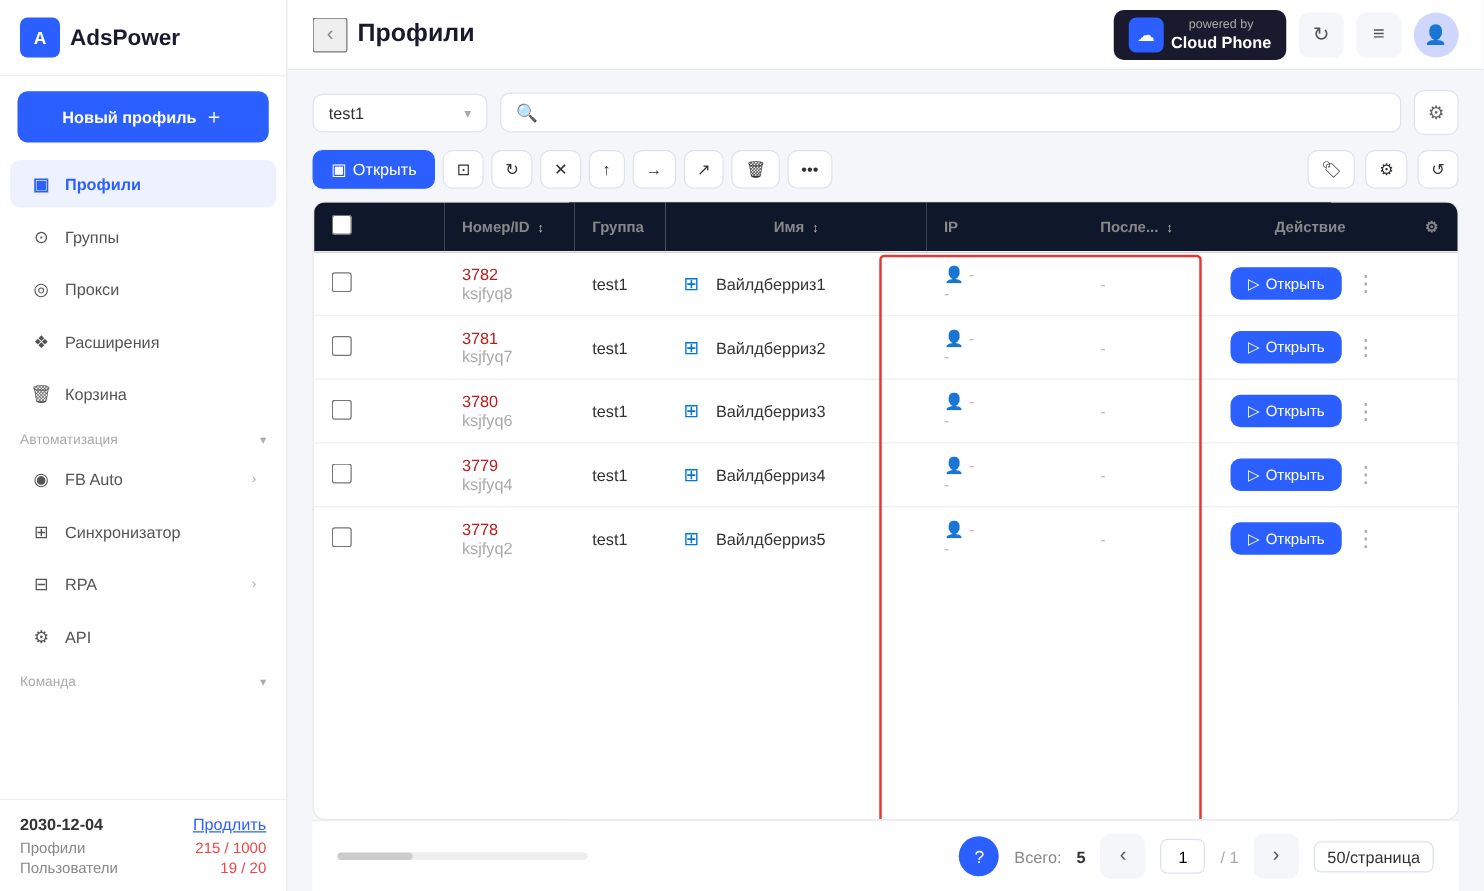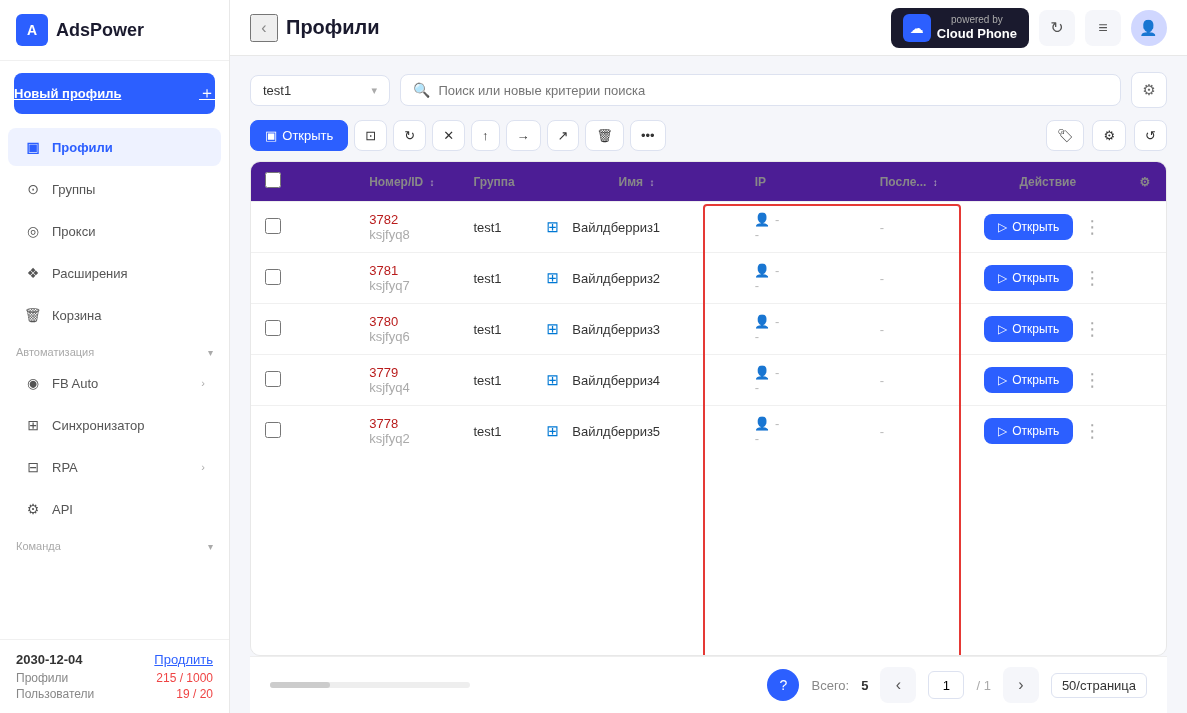--- a/index.html
+++ b/index.html
@@ -16,21 +16,21 @@
     }
     .logo-icon {
       width: 32px; height: 32px; background: #2c5fff; border-radius: 6px;
       display: flex; align-items: center; justify-content: center; color: #fff; font-weight: 900; font-size: 14px;
     }
     .logo-text { font-size: 18px; font-weight: 700; color: #1a1a2e; }
 
     .new-profile-btn {
       margin: 12px 14px; background: #2c5fff; color: #fff; border: none; border-radius: 8px;
       padding: 10px 0; font-size: 13px; font-weight: 600; cursor: pointer;
-      display: flex; align-items: center; justify-content: space-between; gap: 6px; text-decoration: underline;
+      display: flex; align-items: center; justify-content: center; gap: 6px;
     }
     .new-profile-btn .plus-icon { font-size: 16px; font-weight: 300; }
 
     .nav-item {
       display: flex; align-items: center; gap: 10px; padding: 10px 16px;
       cursor: pointer; border-radius: 8px; margin: 2px 8px; color: #555; font-size: 13px;
     }
     .nav-item.active { background: #eef2ff; color: #2c5fff; font-weight: 600; }
     .nav-icon { width: 18px; height: 18px; display: flex; align-items: center; justify-content: center; font-size: 14px; }
 
@@ -107,21 +107,21 @@
       font-size: 13px; cursor: pointer; color: #333; white-space: nowrap;
     }
     .action-btn.primary { background: #2c5fff; color: #fff; border-color: #2c5fff; }
     .action-btn.icon-only { padding: 7px 10px; }
     .toolbar-spacer { flex: 1; }
     .toolbar-right-icons { display: flex; align-items: center; gap: 8px; }
 
     
     .table-wrapper { flex: 1; overflow: auto; background: #fff; border-radius: 10px; border: 1px solid #e8e8e8; position: relative; }
     table { width: 100%; border-collapse: collapse; }
-    thead tr { background: #4c1d95; }
+    thead tr { background: #0f172a; }
     th {
       padding: 10px 14px; text-align: left; font-size: 12px; font-weight: 600;
       color: #888; border-bottom: 1px solid #eee; white-space: nowrap;
     }
     td { padding: 10px 14px; border-bottom: 1px solid #f0f0f0; font-size: 13px; color: #333; vertical-align: middle; }
     tr:last-child td { border-bottom: none; }
 
     .checkbox { width: 16px; height: 16px; border: 1px solid #ccc; border-radius: 4px; cursor: pointer; }
     .sort-icon { font-size: 10px; color: #bbb; margin-left: 3px; }
     .col-number { min-width: 100px; }
@@ -285,21 +285,20 @@
 
   <div class="content">
 
     <div class="filter-bar">
       <div class="group-select">
         <span>test1</span>
         <span class="chevron">▾</span>
       </div>
       <div class="search-bar">
         <span class="search-icon">🔍</span>
-        <input type="text" placeholder="Поиск или новые критерии поиска" style="">
       </div>
       <button class="filter-icon-btn">⚙</button>
     </div>
 
     <div class="action-toolbar">
       <button class="action-btn primary">
         <span>▣</span>
         <span>Открыть</span>
       </button>
       <button class="action-btn icon-only">

